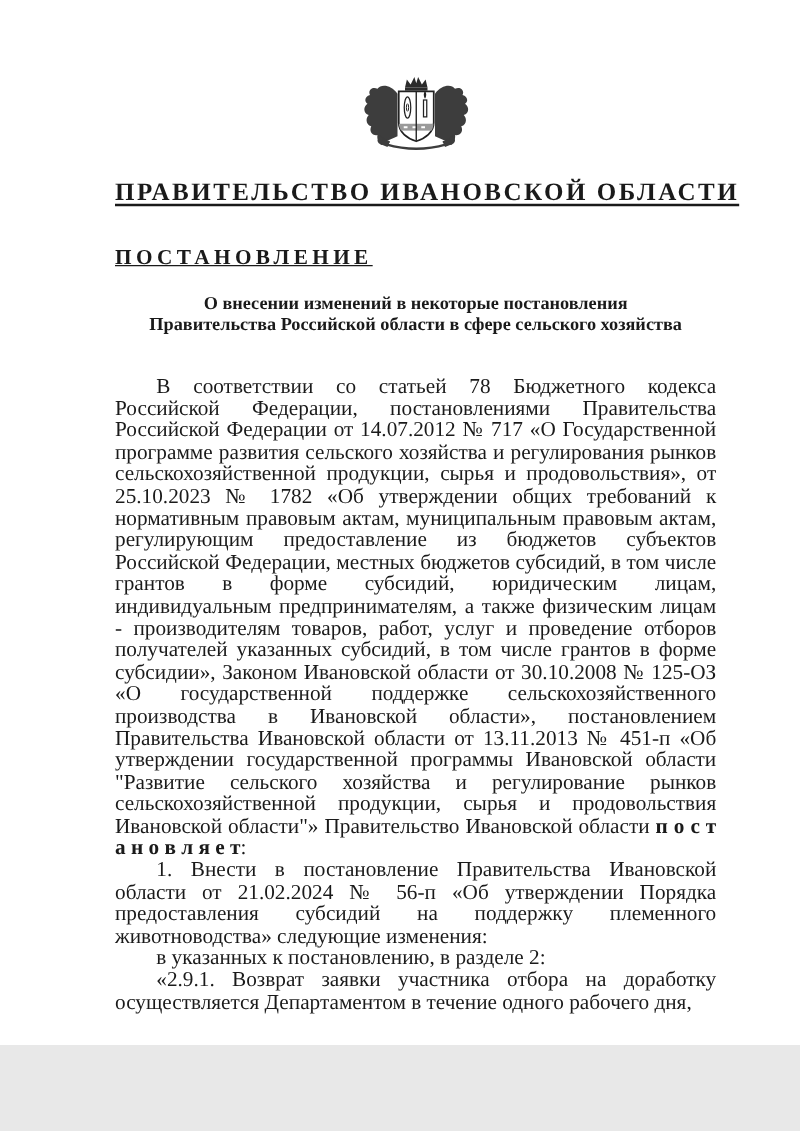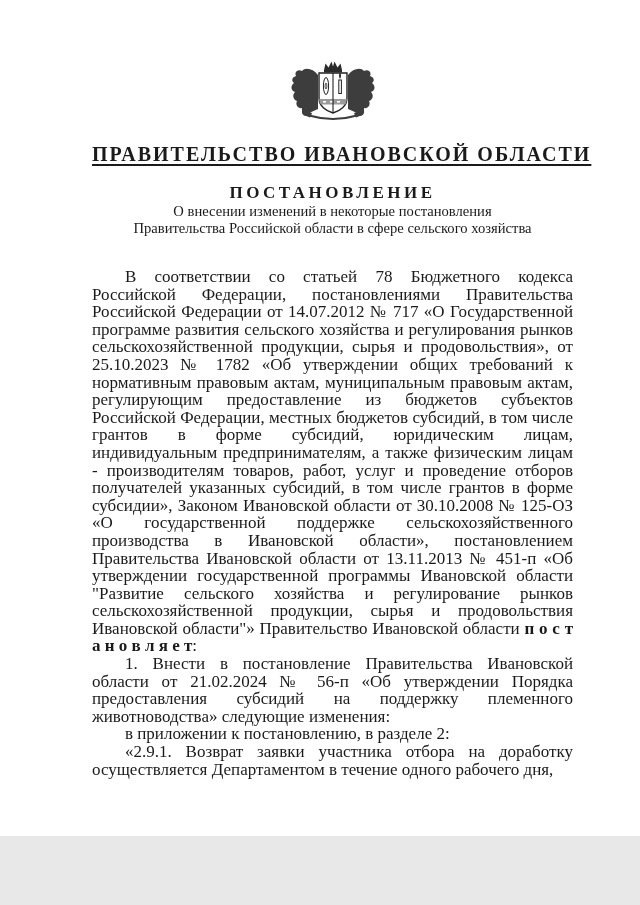--- a/index.html
+++ b/index.html
@@ -9,26 +9,27 @@
     position:relative;overflow:hidden;margin:0 auto;
     box-sizing:border-box;padding:60px 67px 0 92px;
   }
   .emblem{width:84px;height:64px;margin:0 auto;display:block;}
   .org-title{
     margin:19px 0 0;text-align:center;font-size:20px;font-weight:bold;
     letter-spacing:2px;text-decoration:underline;text-underline-offset:3px;
     white-space:nowrap;
   }
   .doc-type{
-    margin:17px 0 0;text-align:center;font-size:17px;font-weight:bold;
+    margin:30px 0 0;text-align:left;font-size:17px;font-weight:bold;
     letter-spacing:3.5px;
+    text-decoration:underline;
   }
   .meta{margin-top:42px;text-align:center;font-size:14.5px;line-height:16px;}
   .subject{
-    text-align:center;font-weight:normal;
+    margin-top:19px;text-align:center;font-weight:bold;
     font-size:14.6px;line-height:16.5px;
   }
   .bodytext{
     margin-top:32px;font-size:17px;line-height:17.6px;text-align:justify;
   }
   .bodytext p{margin:0;text-indent:33px;}
   .spaced-bold{font-weight:bold;}
 </style>
 </head>
 <body>
@@ -79,17 +80,17 @@
 
 
   <div class="subject">
     <div>О внесении изменений в некоторые постановления</div>
     <div>Правительства Российской области в сфере сельского хозяйства</div>
   </div>
 
   <div class="bodytext">
     <p><span>В соответствии со статьей 78 Бюджетного кодекса Российской Федерации, постановлениями Правительства Российской Федерации от 14.07.2012 № 717 «О Государственной программе развития сельского хозяйства и регулирования рынков сельскохозяйственной продукции, сырья и продовольствия», от 25.10.2023 № 1782 «Об утверждении общих требований к нормативным правовым актам, муниципальным правовым актам, регулирующим предоставление из бюджетов субъектов Российской Федерации, местных бюджетов субсидий, в том числе грантов в форме субсидий, юридическим лицам, индивидуальным предпринимателям, а также физическим лицам - производителям товаров, работ, услуг и проведение отборов получателей указанных субсидий, в том числе грантов в форме субсидии», Законом Ивановской области от 30.10.2008 № 125-ОЗ «О государственной поддержке сельскохозяйственного производства в Ивановской области», постановлением Правительства Ивановской области от 13.11.2013 № 451-п «Об утверждении государственной программы Ивановской области "Развитие сельского хозяйства и регулирование рынков сельскохозяйственной продукции, сырья и продовольствия Ивановской области"» Правительство Ивановской области </span><span class="spaced-bold">п о с т а н о в л я е т</span><span>:</span></p>
     <p>1. Внести в постановление Правительства Ивановской области от 21.02.2024 № 56-п «Об утверждении Порядка предоставления субсидий на поддержку племенного животноводства» следующие изменения:</p>
-    <p>в приложении к постановлению, в разделе 2:</p>
+    <p>в указанных к постановлению, в разделе 2:</p>
     <p>«2.9.1. Возврат заявки участника отбора на доработку осуществляется Департаментом в течение одного рабочего дня,</p>
   </div>
 
 </div>
 
 </body></html>

